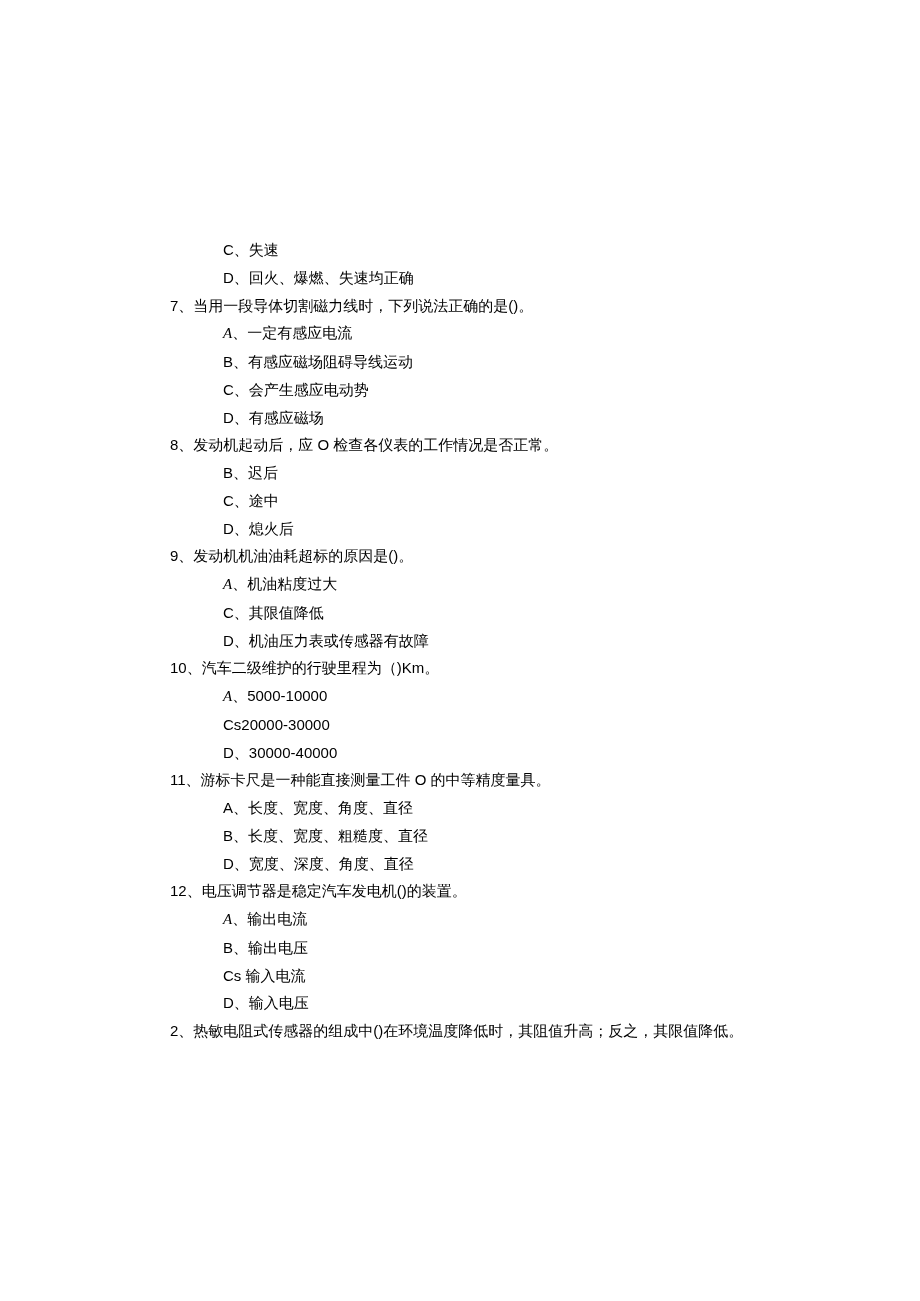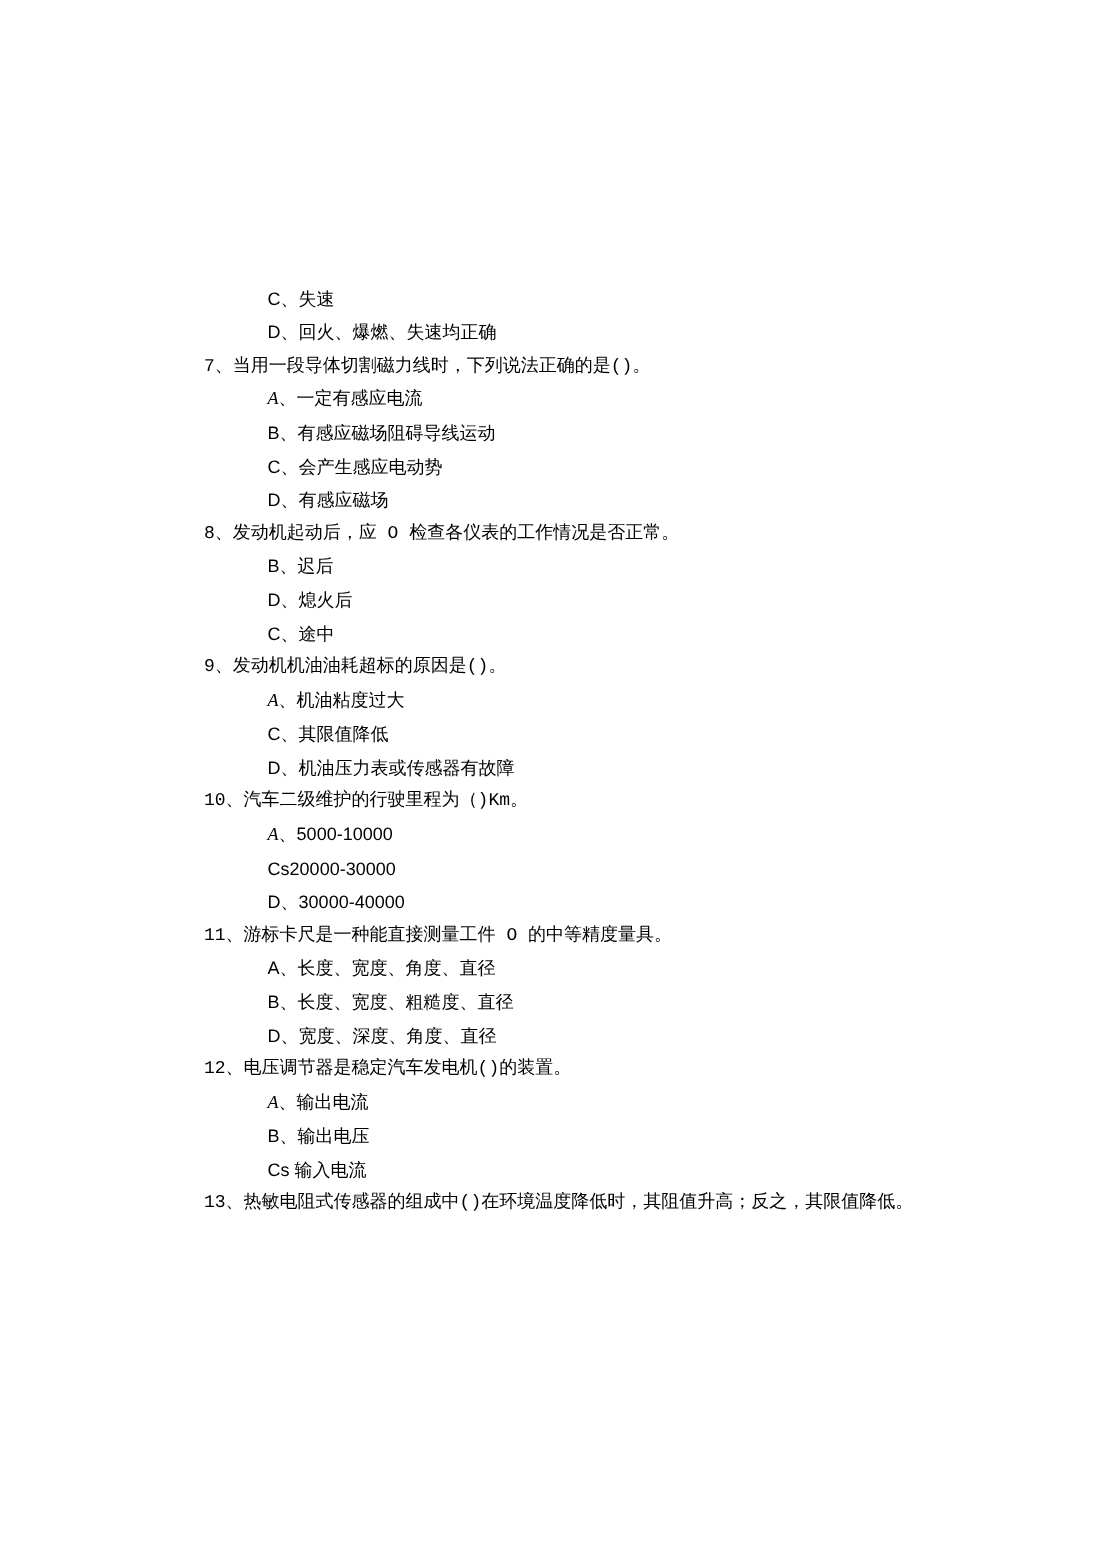--- a/index.html
+++ b/index.html
@@ -17,54 +17,54 @@
     box-sizing: border-box;
     padding-top: 236px;
     padding-left: 170px;
     padding-right: 60px;
   }
   .option {
     padding-left: 53px;
   }
   .question {
     padding-left: 0;
-    font-family: Liberation Mono, monospace;
   }
   .italic-a {
     font-style: italic;
     font-family: "Times New Roman", serif;
   }
 </style>
 </head>
 <body>
 
 <div class="page">
   <div id="content">
       <div class="option"><span>C、失速</span></div>
       <div class="option"><span>D、回火、爆燃、失速均正确</span></div>
       <div class="question"><span>7、当用一段导体切割磁力线时，下列说法正确的是()。</span></div>
       <div class="option"><span class="italic-a">A</span><span>、一定有感应电流</span></div>
       <div class="option"><span>B、有感应磁场阻碍导线运动</span></div>
       <div class="option"><span>C、会产生感应电动势</span></div>
       <div class="option"><span>D、有感应磁场</span></div>
       <div class="question"><span>8、发动机起动后，应 O 检查各仪表的工作情况是否正常。</span></div>
       <div class="option"><span>B、迟后</span></div>
+      <div class="option"><span>C、途中</span></div>
       <div class="option"><span>D、熄火后</span></div>
-      <div class="option"><span>C、途中</span></div>
       <div class="question"><span>9、发动机机油油耗超标的原因是()。</span></div>
       <div class="option"><span class="italic-a">A</span><span>、机油粘度过大</span></div>
       <div class="option"><span>C、其限值降低</span></div>
       <div class="option"><span>D、机油压力表或传感器有故障</span></div>
       <div class="question"><span>10、汽车二级维护的行驶里程为（)Km。</span></div>
       <div class="option"><span class="italic-a">A</span><span>、5000-10000</span></div>
       <div class="option"><span>Cs20000-30000</span></div>
       <div class="option"><span>D、30000-40000</span></div>
       <div class="question"><span>11、游标卡尺是一种能直接测量工件 O 的中等精度量具。</span></div>
       <div class="option"><span>A、长度、宽度、角度、直径</span></div>
       <div class="option"><span>B、长度、宽度、粗糙度、直径</span></div>
       <div class="option"><span>D、宽度、深度、角度、直径</span></div>
       <div class="question"><span>12、电压调节器是稳定汽车发电机()的装置。</span></div>
       <div class="option"><span class="italic-a">A</span><span>、输出电流</span></div>
       <div class="option"><span>B、输出电压</span></div>
       <div class="option"><span>Cs 输入电流</span></div>
-      <div class="question"><span>13、热敏电阻式传感器的组成中()在环境温度降低时，其阻值升高；反之，其限值降低。</span></div>
+      <div class="option"><span>D、输入电压</span></div>
+      <div class="question"><span>2、热敏电阻式传感器的组成中()在环境温度降低时，其阻值升高；反之，其限值降低。</span></div>
     </div>
 </div>
 
 </body></html>

